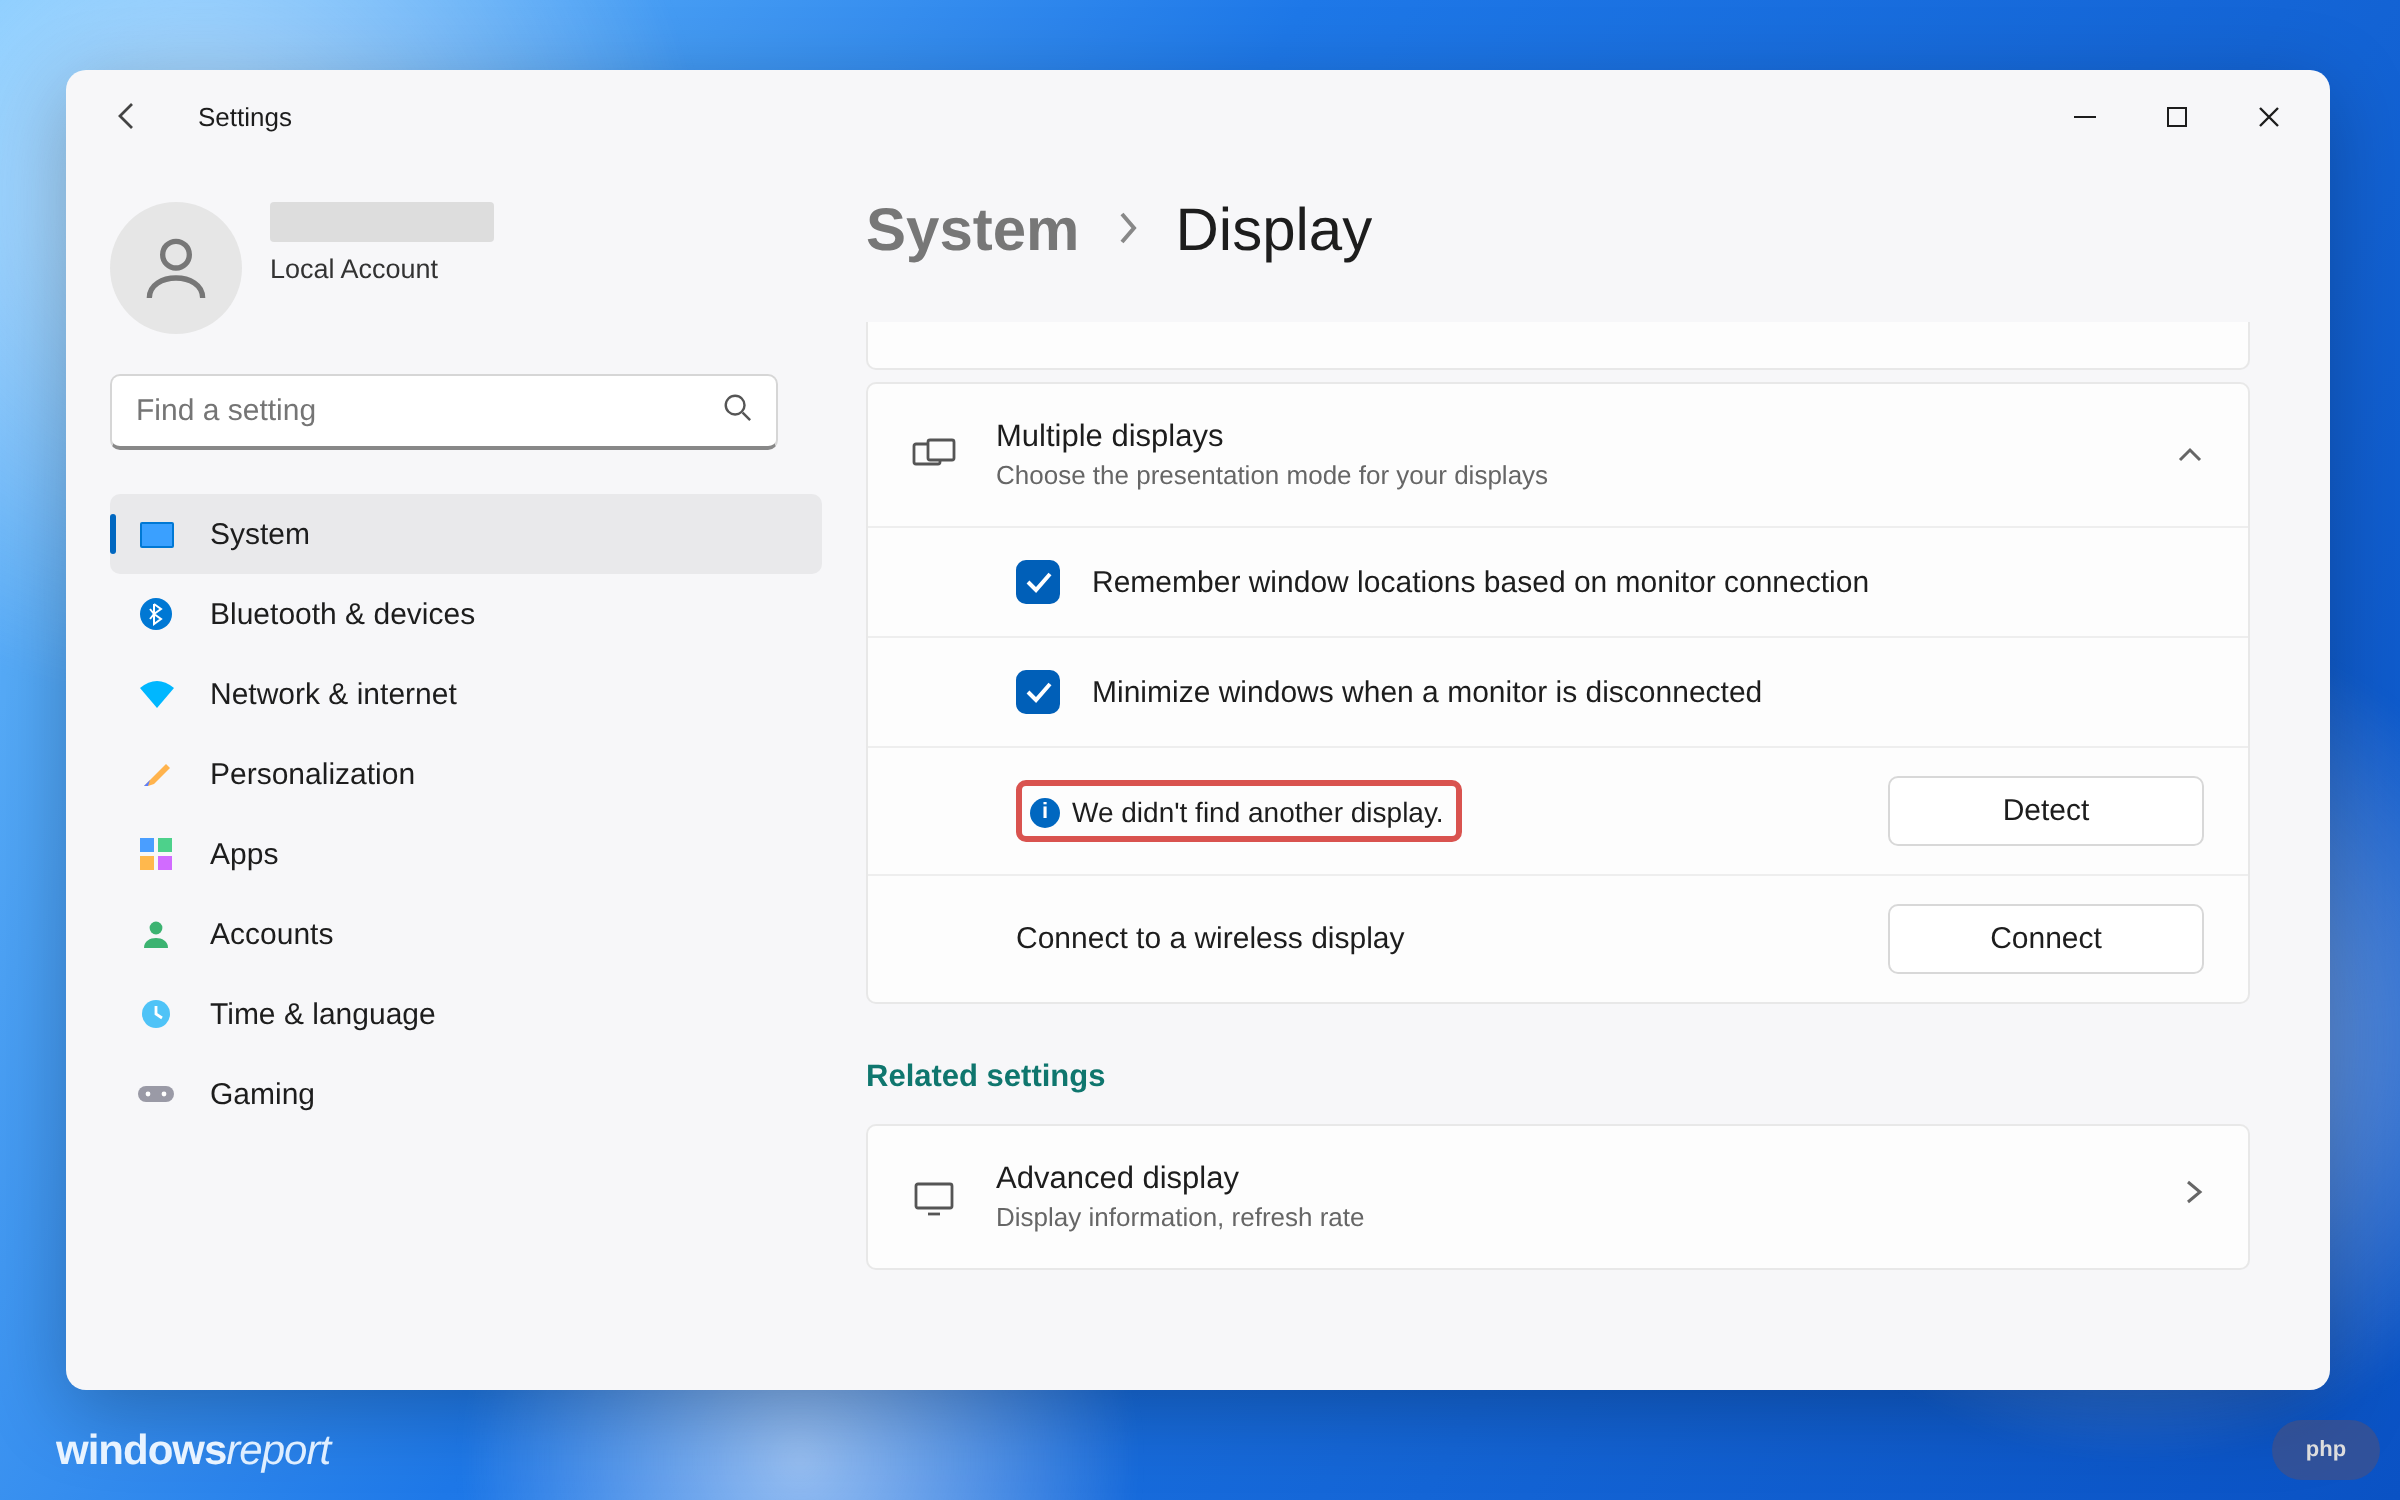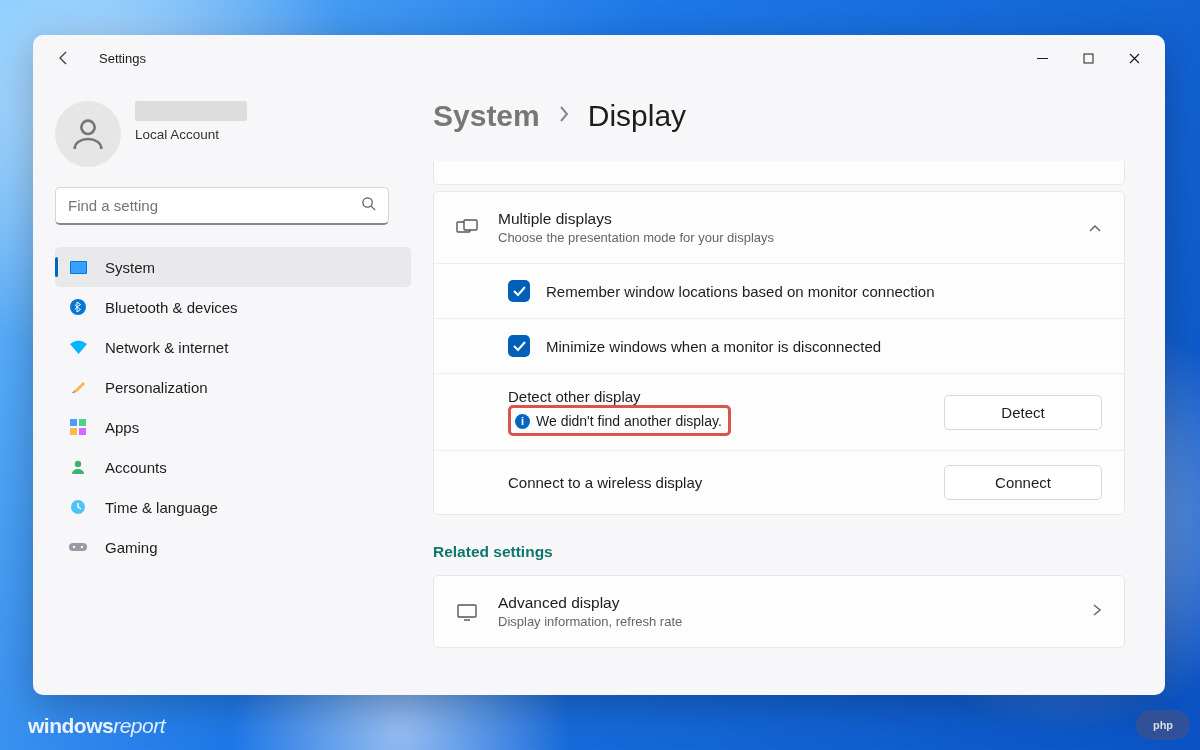--- a/index.html
+++ b/index.html
@@ -229,21 +229,20 @@
         <div class="subrow">
           <div class="chk">
               <svg width="13" height="11" viewBox="0 0 13 11">
                 <path d="M1 5 L5 9 L12 1" fill="none" stroke="#fff" stroke-width="2"></path>
               </svg>
             </div>
           <span>Minimize windows when a monitor is disconnected</span>
         </div>
         <div class="actionrow">
           <div class="acol">
-            <div class="atitle">Detect other display</div>
             <div class="hlbox">
               <div class="ahint">
                 <span class="infodot">i</span>
                 <span>We didn't find another display.</span>
               </div>
             </div>
           </div>
           <div class="btn">Detect</div>
         </div>
         <div class="actionrow">

